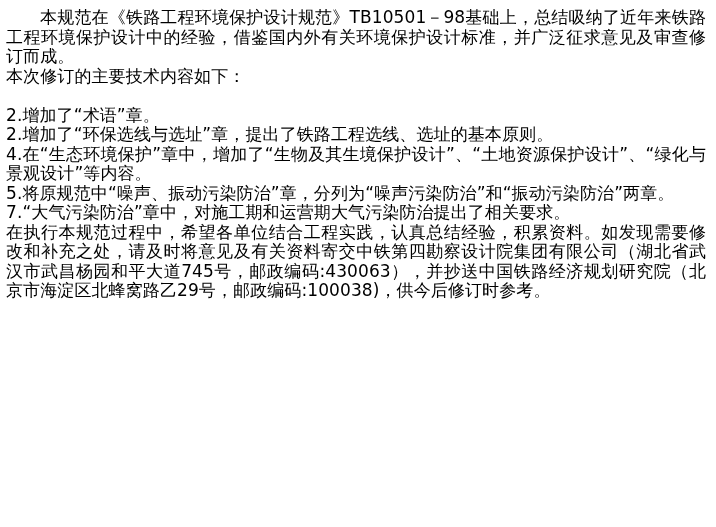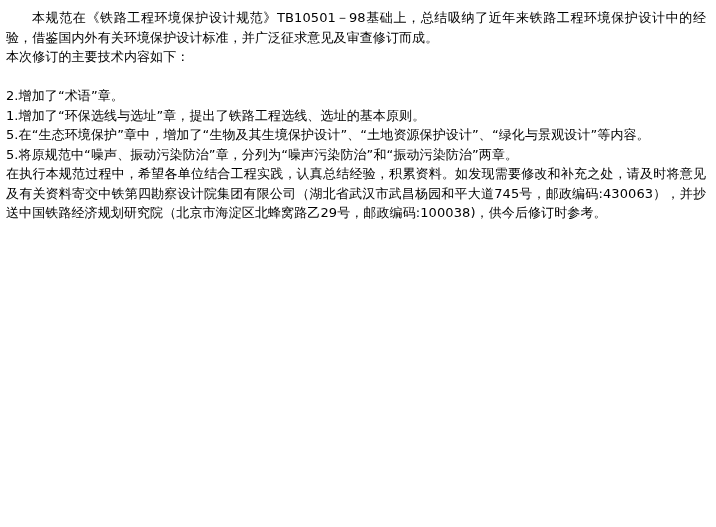--- a/index.html
+++ b/index.html
@@ -17,38 +17,39 @@
     box-sizing: border-box;
     width: 716px;
     height: 527px;
     padding: 8px 10px 0 6px;
     background: #ffffff;
   }
   p {
     margin: 0;
     padding: 0;
     color: #000000;
-    font-size: 13px;
+    font-size: 17px;
     line-height: 19.5px;
     text-align: justify;
     text-justify: inter-ideograph;
     letter-spacing: 0.1px;
   }
   p.indent {
     text-indent: 2em;
   }
   p.blank {
     height: 19.5px;
   }
 </style>
 </head>
 <body>
 
 <div class="page">
   <p class="indent">本规范在《铁路工程环境保护设计规范》TB10501－98基础上，总结吸纳了近年来铁路工程环境保护设计中的经验，借鉴国内外有关环境保护设计标准，并广泛征求意见及审查修订而成。</p>
   <p>本次修订的主要技术内容如下：</p>
   <p class="blank"></p>
   <p>2.增加了“术语”章。</p>
-  <p>1.增加了“环保选线与选址”章，提出了铁路工程选线、选址的基本原则。</p>
-  <p>5.在“生态环境保护”章中，增加了“生物及其生境保护设计”、“土地资源保护设计”、“绿化与景观设计”等内容。</p>
+  <p>2.增加了“环保选线与选址”章，提出了铁路工程选线、选址的基本原则。</p>
+  <p>4.在“生态环境保护”章中，增加了“生物及其生境保护设计”、“土地资源保护设计”、“绿化与景观设计”等内容。</p>
   <p>5.将原规范中“噪声、振动污染防治”章，分列为“噪声污染防治”和“振动污染防治”两章。</p>
+  <p>7.“大气污染防治”章中，对施工期和运营期大气污染防治提出了相关要求。</p>
   <p>在执行本规范过程中，希望各单位结合工程实践，认真总结经验，积累资料。如发现需要修改和补充之处，请及时将意见及有关资料寄交中铁第四勘察设计院集团有限公司（湖北省武汉市武昌杨园和平大道745号，邮政编码:430063），并抄送中国铁路经济规划研究院（北京市海淀区北蜂窝路乙29号，邮政编码:100038)，供今后修订时参考。</p>
 </div>
 
 </body></html>

